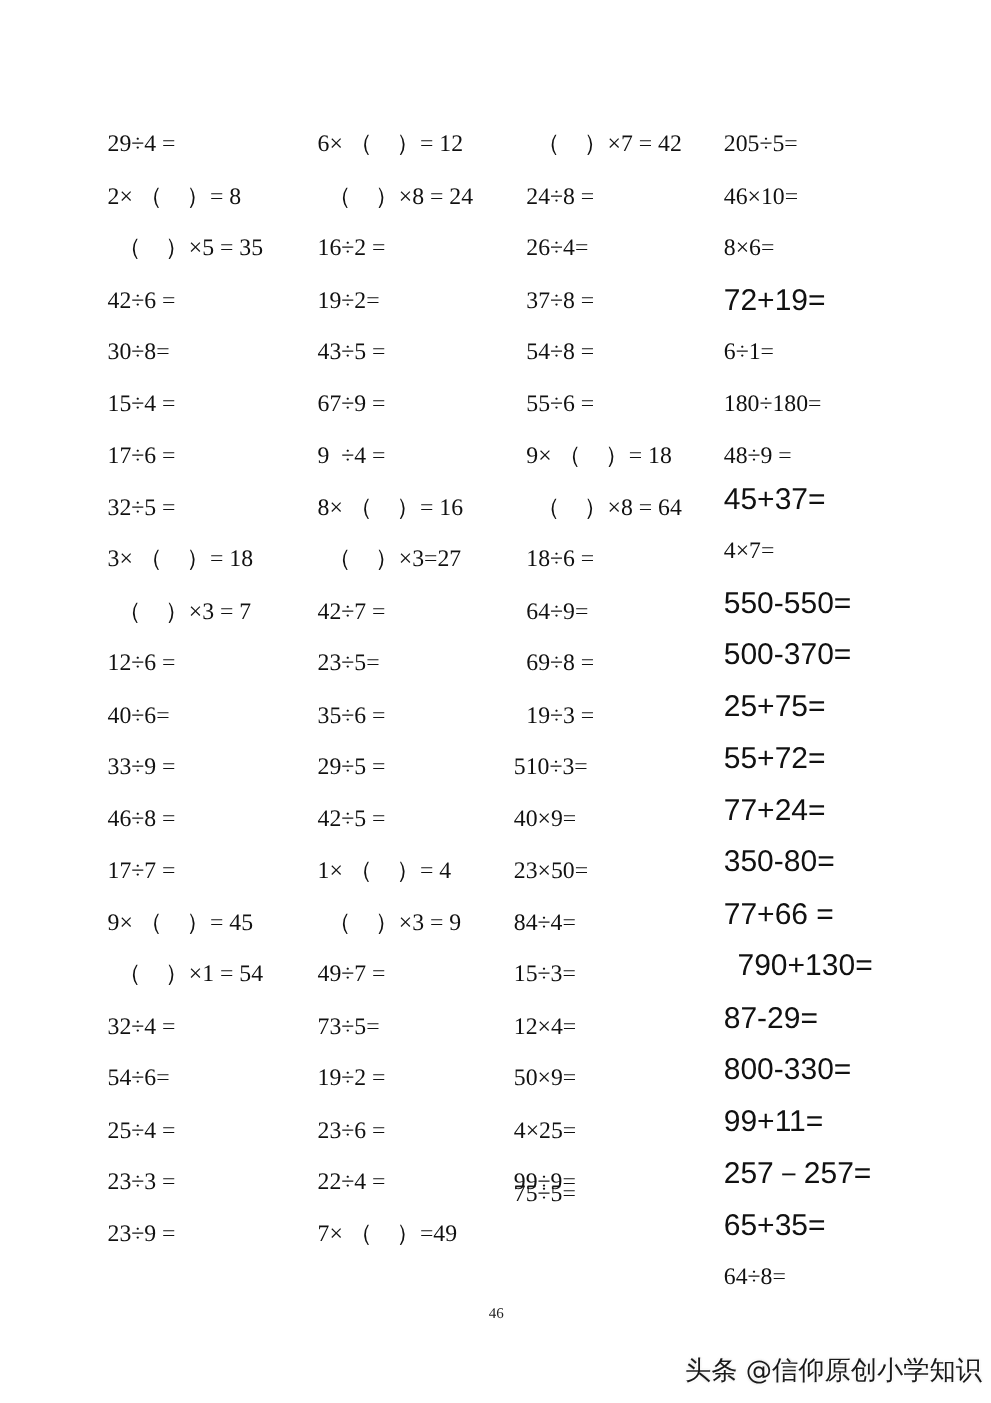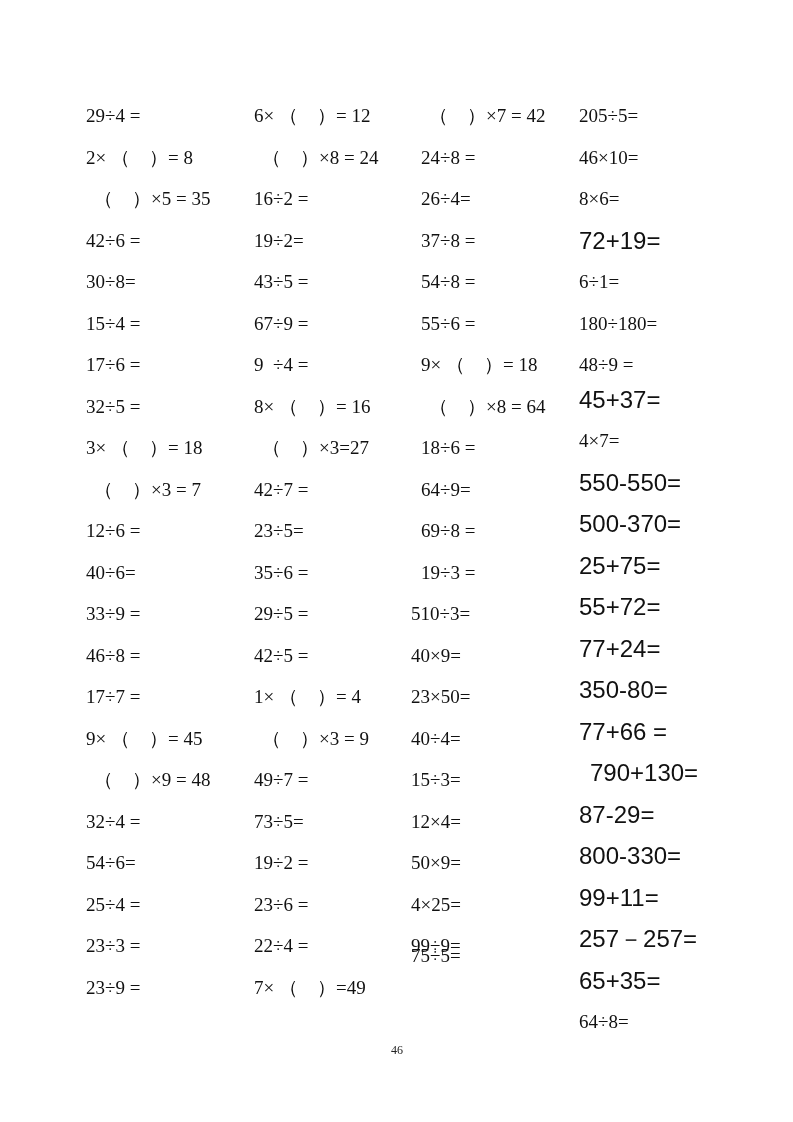--- a/index.html
+++ b/index.html
@@ -31,21 +31,21 @@
     <div class="item" style="top:365px;left:0">17÷6 =</div>
     <div class="item" style="top:407px;left:0">32÷5 =</div>
     <div class="item" style="top:448px;left:0">3× （　）= 18</div>
     <div class="item" style="top:490px;left:8px">（　）×3 = 7</div>
     <div class="item" style="top:531px;left:0">12÷6 =</div>
     <div class="item" style="top:573px;left:0">40÷6=</div>
     <div class="item" style="top:614px;left:0">33÷9 =</div>
     <div class="item" style="top:656px;left:0">46÷8 =</div>
     <div class="item" style="top:697px;left:0">17÷7 =</div>
     <div class="item" style="top:739px;left:0">9× （　）= 45</div>
-    <div class="item" style="top:780px;left:8px">（　）×9 = 48</div>
+    <div class="item" style="top:780px;left:8px">（　）×1 = 54</div>
     <div class="item" style="top:822px;left:0">32÷4 =</div>
     <div class="item" style="top:863px;left:0">54÷6=</div>
     <div class="item" style="top:905px;left:0">25÷4 =</div>
     <div class="item" style="top:946px;left:0">23÷3 =</div>
     <div class="item" style="top:988px;left:0">23÷9 =</div>
   </div>
 
   <div class="col" style="left:254px;">
     <div class="item" style="top:116px;left:0">6× （　）= 12</div>
     <div class="item" style="top:158px;left:8px">（　）×8 = 24</div>
@@ -80,21 +80,21 @@
     <div class="item" style="top:324px;left:0">55÷6 =</div>
     <div class="item" style="top:365px;left:0">9× （　）= 18</div>
     <div class="item" style="top:407px;left:8px">（　）×8 = 64</div>
     <div class="item" style="top:448px;left:0">18÷6 =</div>
     <div class="item" style="top:490px;left:0">64÷9=</div>
     <div class="item" style="top:531px;left:0">69÷8 =</div>
     <div class="item" style="top:573px;left:0">19÷3 =</div>
     <div class="item" style="top:614px;left:-10px">510÷3=</div>
     <div class="item" style="top:656px;left:-10px">40×9=</div>
     <div class="item" style="top:697px;left:-10px">23×50=</div>
-    <div class="item" style="top:739px;left:-10px">40÷4=</div>
+    <div class="item" style="top:739px;left:-10px">84÷4=</div>
     <div class="item" style="top:780px;left:-10px">15÷3=</div>
     <div class="item" style="top:822px;left:-10px">12×4=</div>
     <div class="item" style="top:863px;left:-10px">50×9=</div>
     <div class="item" style="top:905px;left:-10px">4×25=</div>
     <div class="item" style="top:946px;left:-10px">99÷9=</div>
     <div class="item" style="top:956px;left:-10px">75÷5=</div>
   </div>
 
   <div class="col" style="left:579px;">
     <div class="item" style="top:116px;left:0">205÷5=</div>
@@ -116,13 +116,14 @@
     <div class="item sans" style="top:773px;left:11px">790+130=</div>
     <div class="item sans" style="top:815px;left:0">87-29=</div>
     <div class="item sans" style="top:856px;left:0">800-330=</div>
     <div class="item sans" style="top:898px;left:0">99+11=</div>
     <div class="item sans" style="top:939px;left:0">257－257=</div>
     <div class="item sans" style="top:981px;left:0">65+35=</div>
     <div class="item" style="top:1022px;left:0">64÷8=</div>
   </div>
 
   <div class="page-number">46</div>
+  <div class="watermark">头条 @信仰原创小学知识</div>
 </div>
 
 </body></html>

